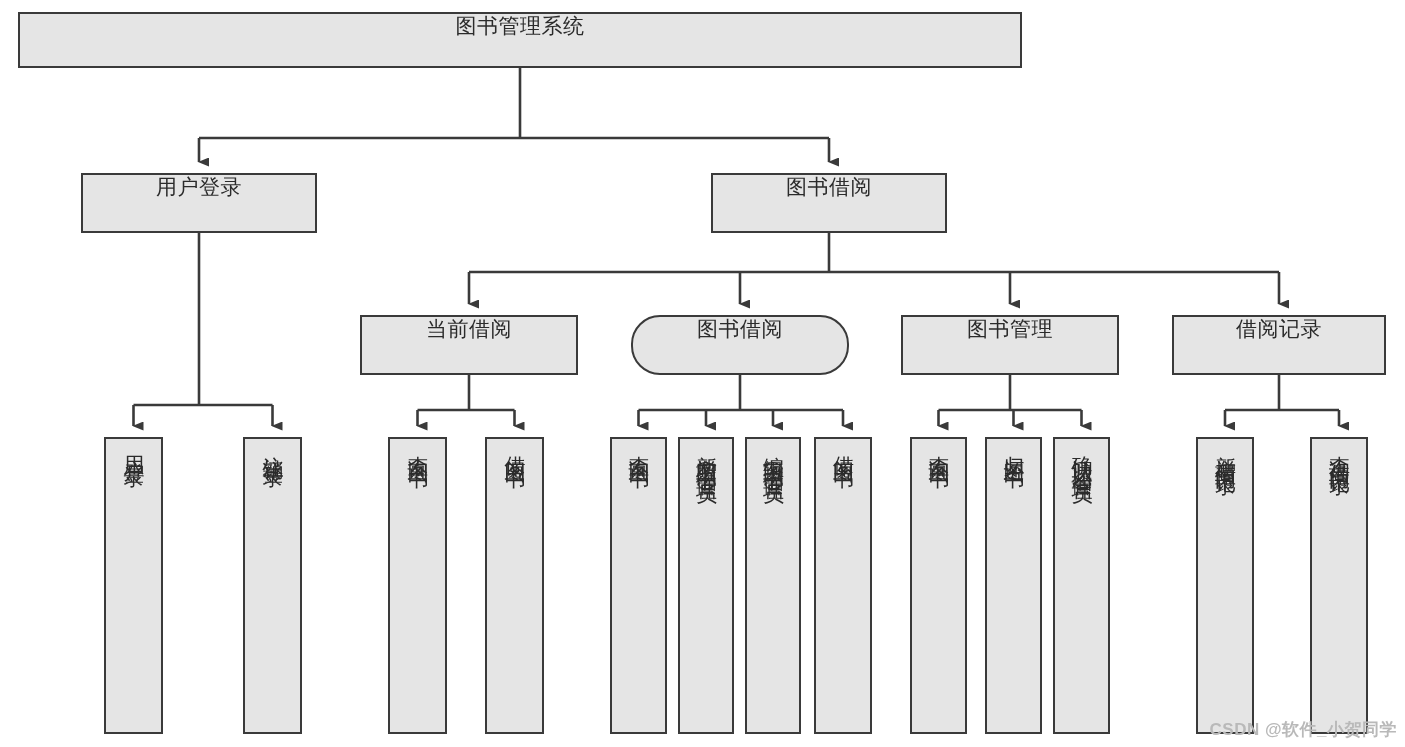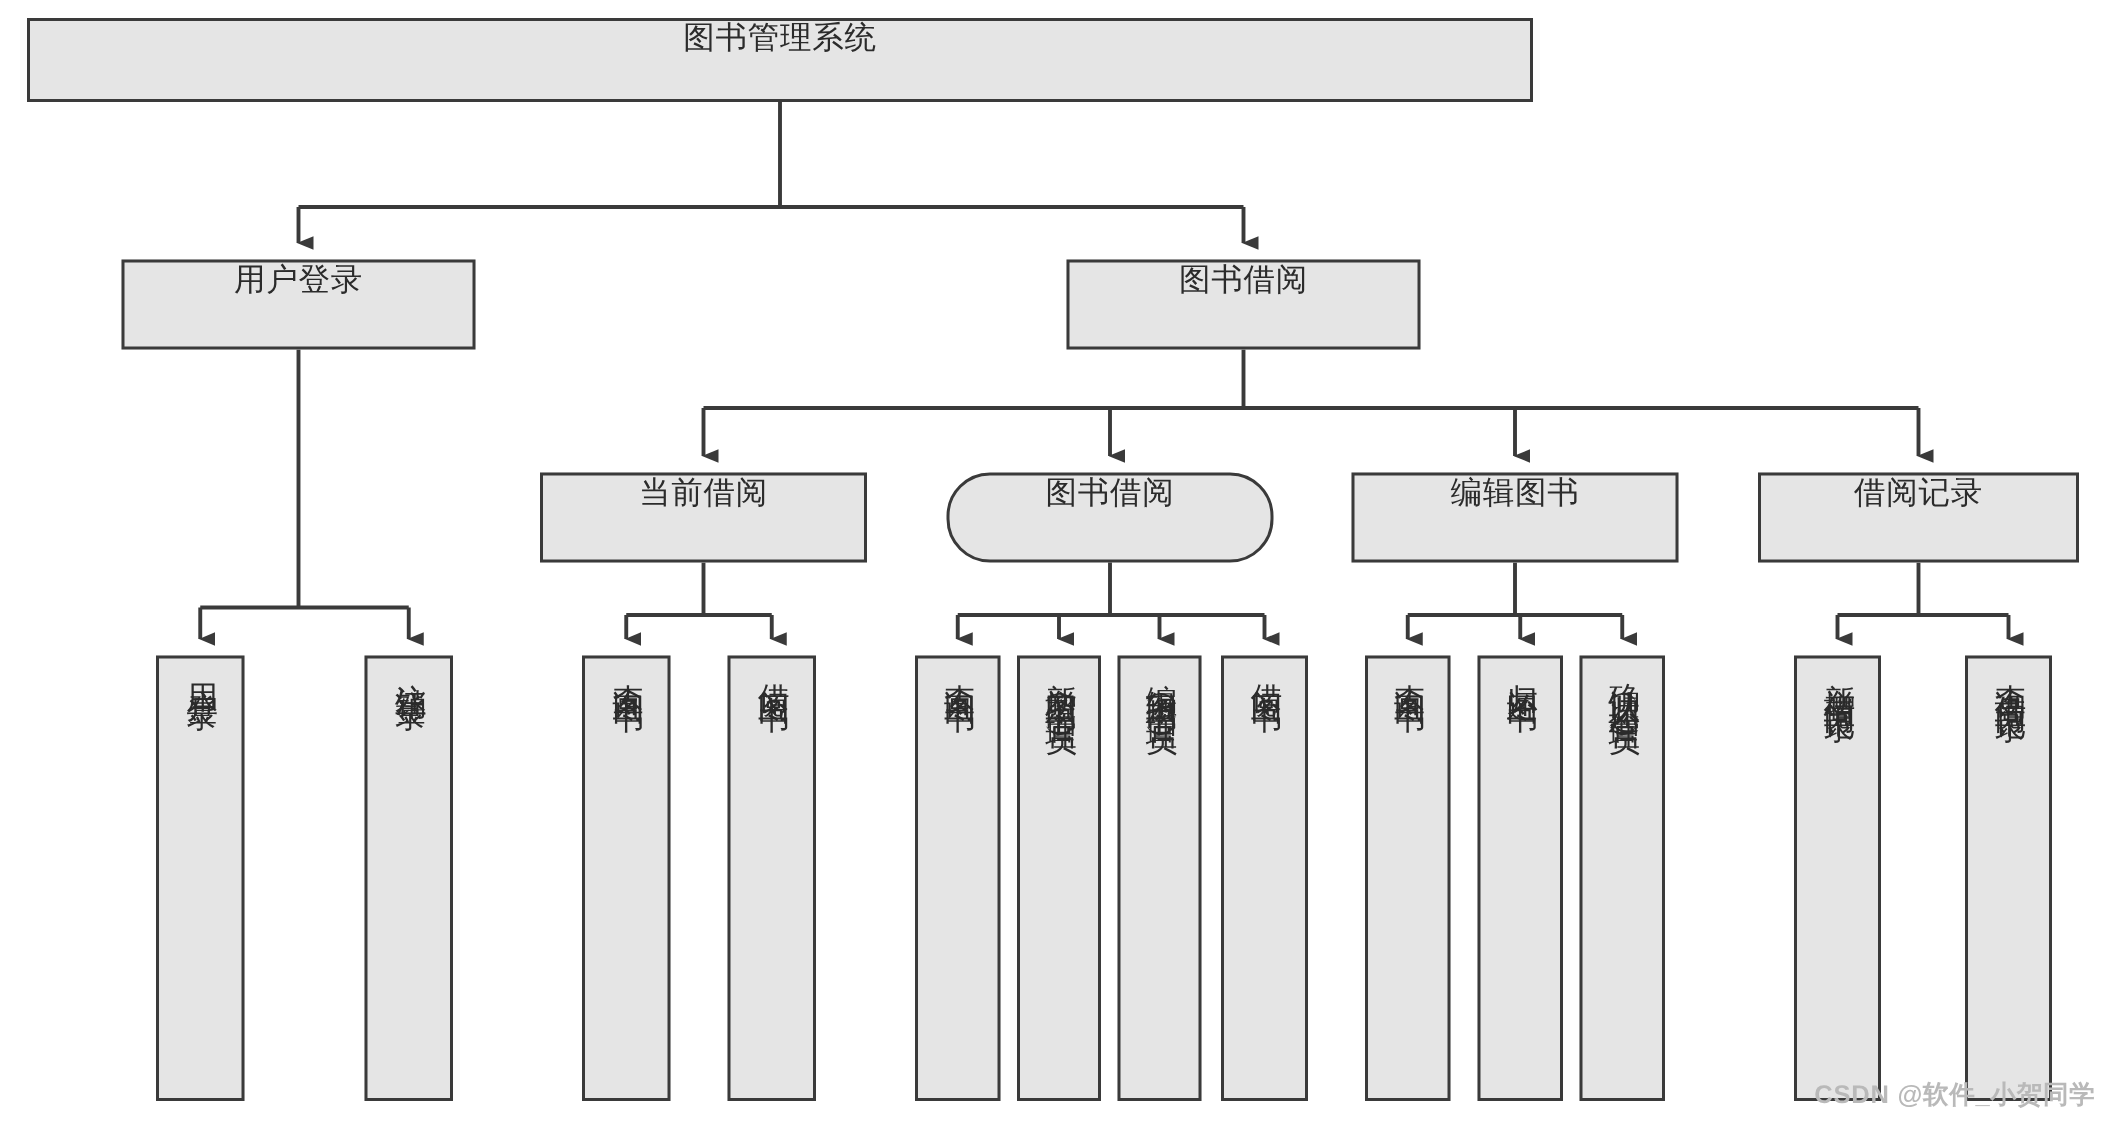--- a/index.html
+++ b/index.html
@@ -123,21 +123,21 @@
       <div class="node horizontal" style="left: 711px; top: 173px; width: 236px; height: 60px;">
         <span class="node-label">图书借阅</span>
       </div>
       <div class="node horizontal" style="left: 360px; top: 315px; width: 218px; height: 60px;">
         <span class="node-label">当前借阅</span>
       </div>
       <div class="node horizontal" style="left: 631px; top: 315px; width: 218px; height: 60px; border-radius: 29px;">
         <span class="node-label">图书借阅</span>
       </div>
       <div class="node horizontal" style="left: 901px; top: 315px; width: 218px; height: 60px;">
-        <span class="node-label">编辑图书</span>
+        <span class="node-label">图书管理</span>
       </div>
       <div class="node horizontal" style="left: 1172px; top: 315px; width: 214px; height: 60px;">
         <span class="node-label">借阅记录</span>
       </div>
       <div class="node vertical" style="left: 104px; top: 437px; width: 59px; height: 297px;">
         <span class="node-label">用户登录</span>
       </div>
       <div class="node vertical" style="left: 243px; top: 437px; width: 59px; height: 297px;">
         <span class="node-label">注销登录</span>
       </div>

